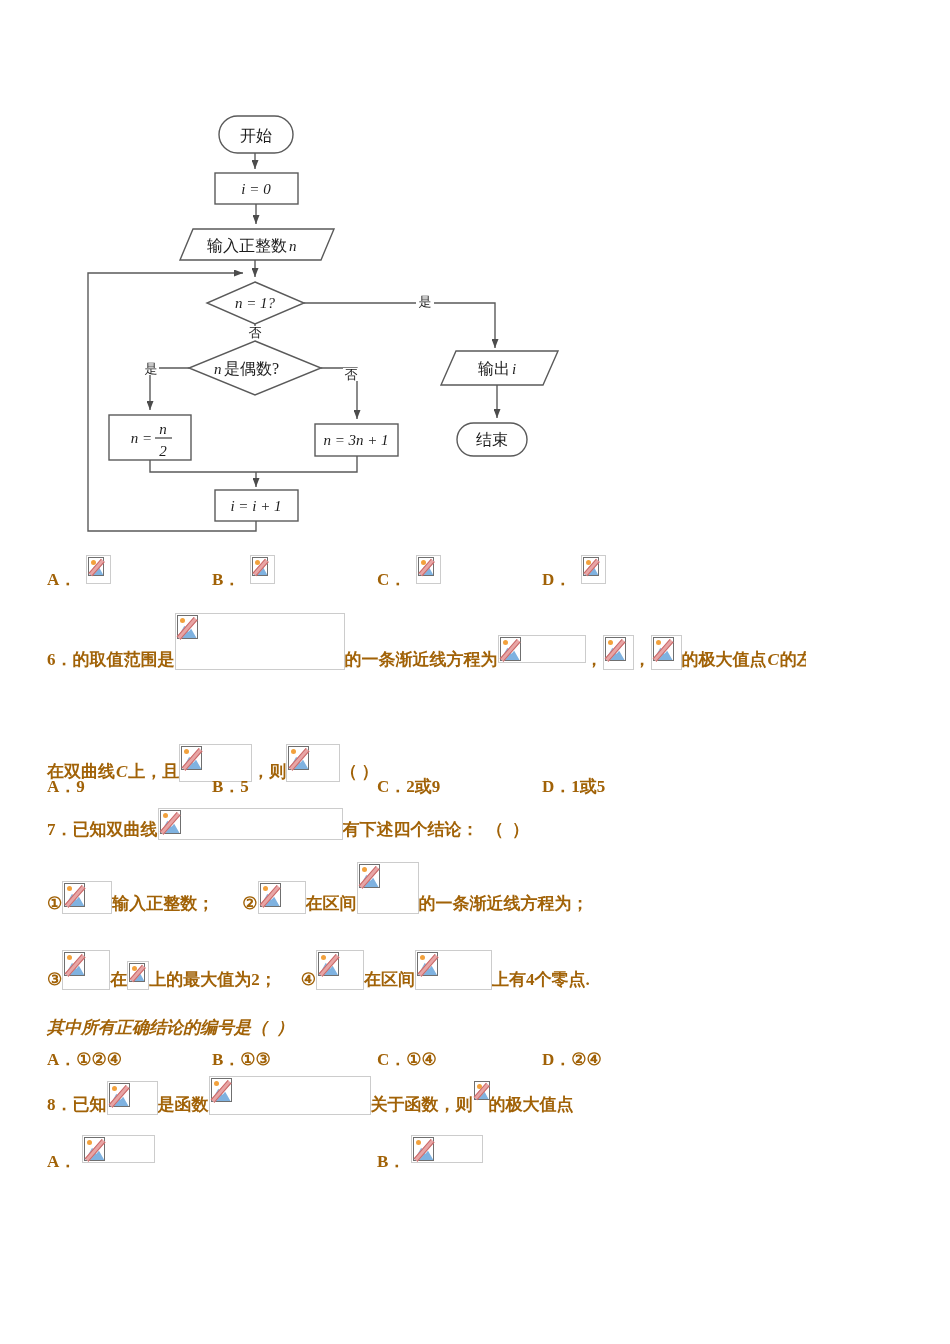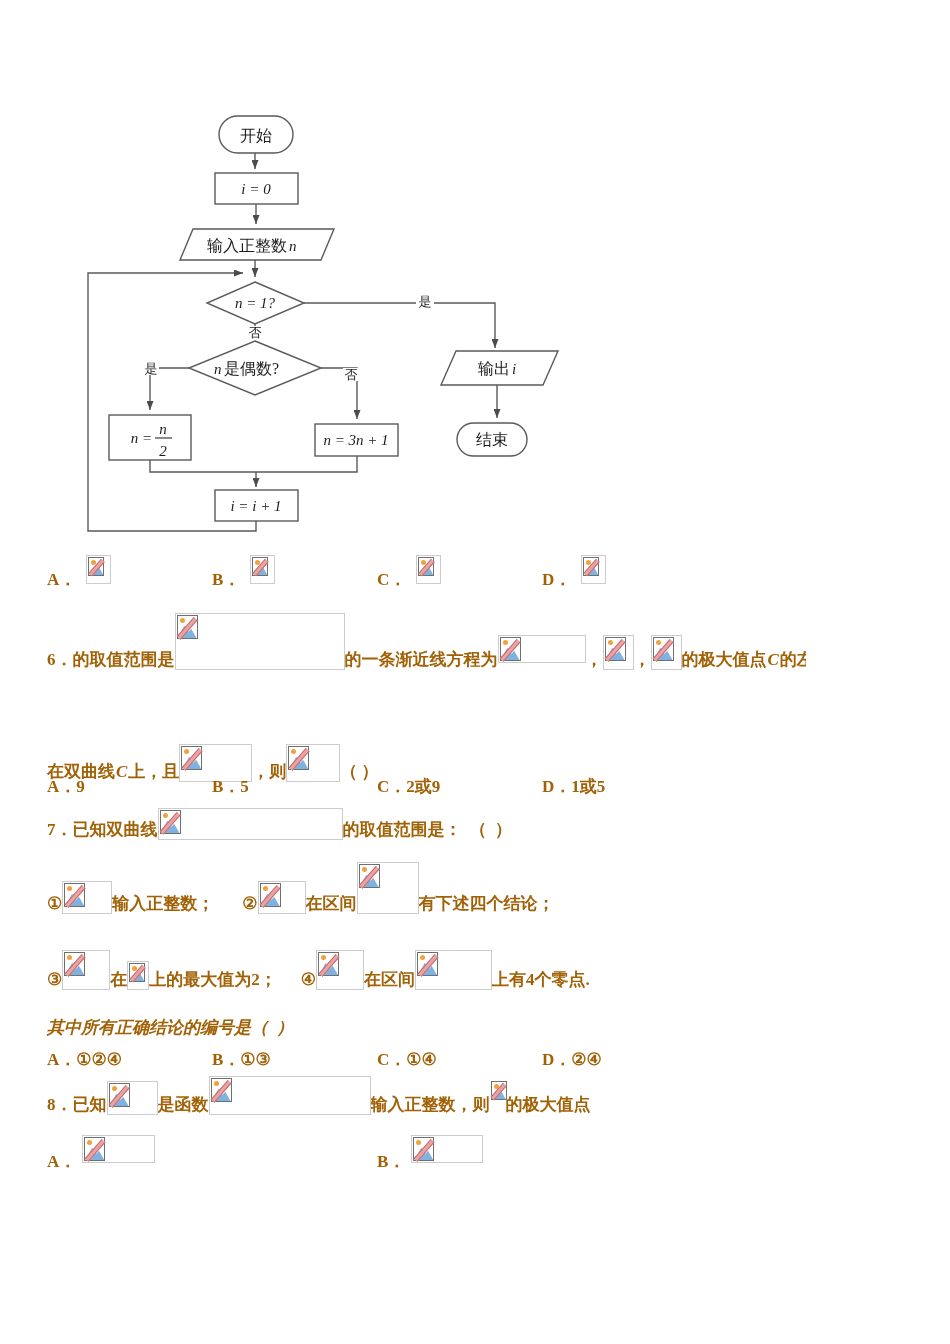--- a/index.html
+++ b/index.html
@@ -139,33 +139,33 @@
   <div class="row" style="top:771px;height:26px;">
     <div class="opt"><span class="t">A．</span><span class="t">9</span></div>
     <div class="opt"><span class="t">B．</span><span class="t">5</span></div>
     <div class="opt"><span class="t">C．</span><span class="t">2或9</span></div>
     <div class="opt"><span class="t">D．</span><span class="t">1或5</span></div>
   </div>
 
   <div class="row" style="top:806px;height:34px;">
     <span class="t">7．</span><span class="t">已知双曲线</span>
     <span class="ph" style="width:183px;height:30px;"><span class="bi"><i class="sun"></i><i class="mtn"></i><i class="slash"></i></span></span>
-    <span class="t">的取值范围是：</span>
+    <span class="t">有下述四个结论：</span>
     <span class="t" style="margin-left:8px;">（  ）</span>
   </div>
 
   <div class="row" style="top:868px;height:46px;">
     <span class="t">①</span>
     <span class="ph" style="width:48px;height:31px;"><span class="bi"><i class="sun"></i><i class="mtn"></i><i class="slash"></i></span></span>
     <span class="t">输入正整数；</span>
     <span class="t" style="margin-left:28px;">②</span>
     <span class="ph" style="width:46px;height:31px;"><span class="bi"><i class="sun"></i><i class="mtn"></i><i class="slash"></i></span></span>
     <span class="t">在区间</span>
     <span class="ph" style="width:60px;height:50px;"><span class="bi"><i class="sun"></i><i class="mtn"></i><i class="slash"></i></span></span>
-    <span class="t">有下述四个结论；</span>
+    <span class="t">的一条渐近线方程为；</span>
   </div>
 
   <div class="row" style="top:952px;height:38px;">
     <span class="t">③</span>
     <span class="ph" style="width:46px;height:38px;"><span class="bi"><i class="sun"></i><i class="mtn"></i><i class="slash"></i></span></span>
     <span class="t">在</span>
     <span class="ph" style="width:20px;height:27px;"><span class="bi sm"><i class="sun"></i><i class="mtn"></i><i class="slash"></i></span></span>
     <span class="t">上的最大值为2；</span>
     <span class="t" style="margin-left:24px;">④</span>
     <span class="ph" style="width:46px;height:38px;"><span class="bi"><i class="sun"></i><i class="mtn"></i><i class="slash"></i></span></span>
@@ -183,21 +183,21 @@
     <div class="opt"><span class="t">B．</span><span class="t">①③</span></div>
     <div class="opt"><span class="t">C．</span><span class="t">①④</span></div>
     <div class="opt"><span class="t">D．</span><span class="t">②④</span></div>
   </div>
 
   <div class="row" style="top:1077px;height:38px;">
     <span class="t">8．</span><span class="t">已知</span>
     <span class="ph" style="width:49px;height:32px;"><span class="bi"><i class="sun"></i><i class="mtn"></i><i class="slash"></i></span></span>
     <span class="t">是函数</span>
     <span class="ph" style="width:160px;height:37px;"><span class="bi"><i class="sun"></i><i class="mtn"></i><i class="slash"></i></span></span>
-    <span class="t">输入正整数，则</span>
+    <span class="t">关于函数，则</span>
     <span class="bi sm inline" style="margin-bottom:16px;"><i class="sun"></i><i class="mtn"></i><i class="slash"></i></span>
     <span class="t">的极大值点</span>
   </div>
 
   <div class="row" style="top:1137px;height:35px;">
     <div class="opt wide">
       <span class="t">A．</span>
       <span class="ph" style="width:71px;height:26px;margin-left:6px;margin-bottom:9px;"><span class="bi"><i class="sun"></i><i class="mtn"></i><i class="slash"></i></span></span>
     </div>
     <div class="opt">

